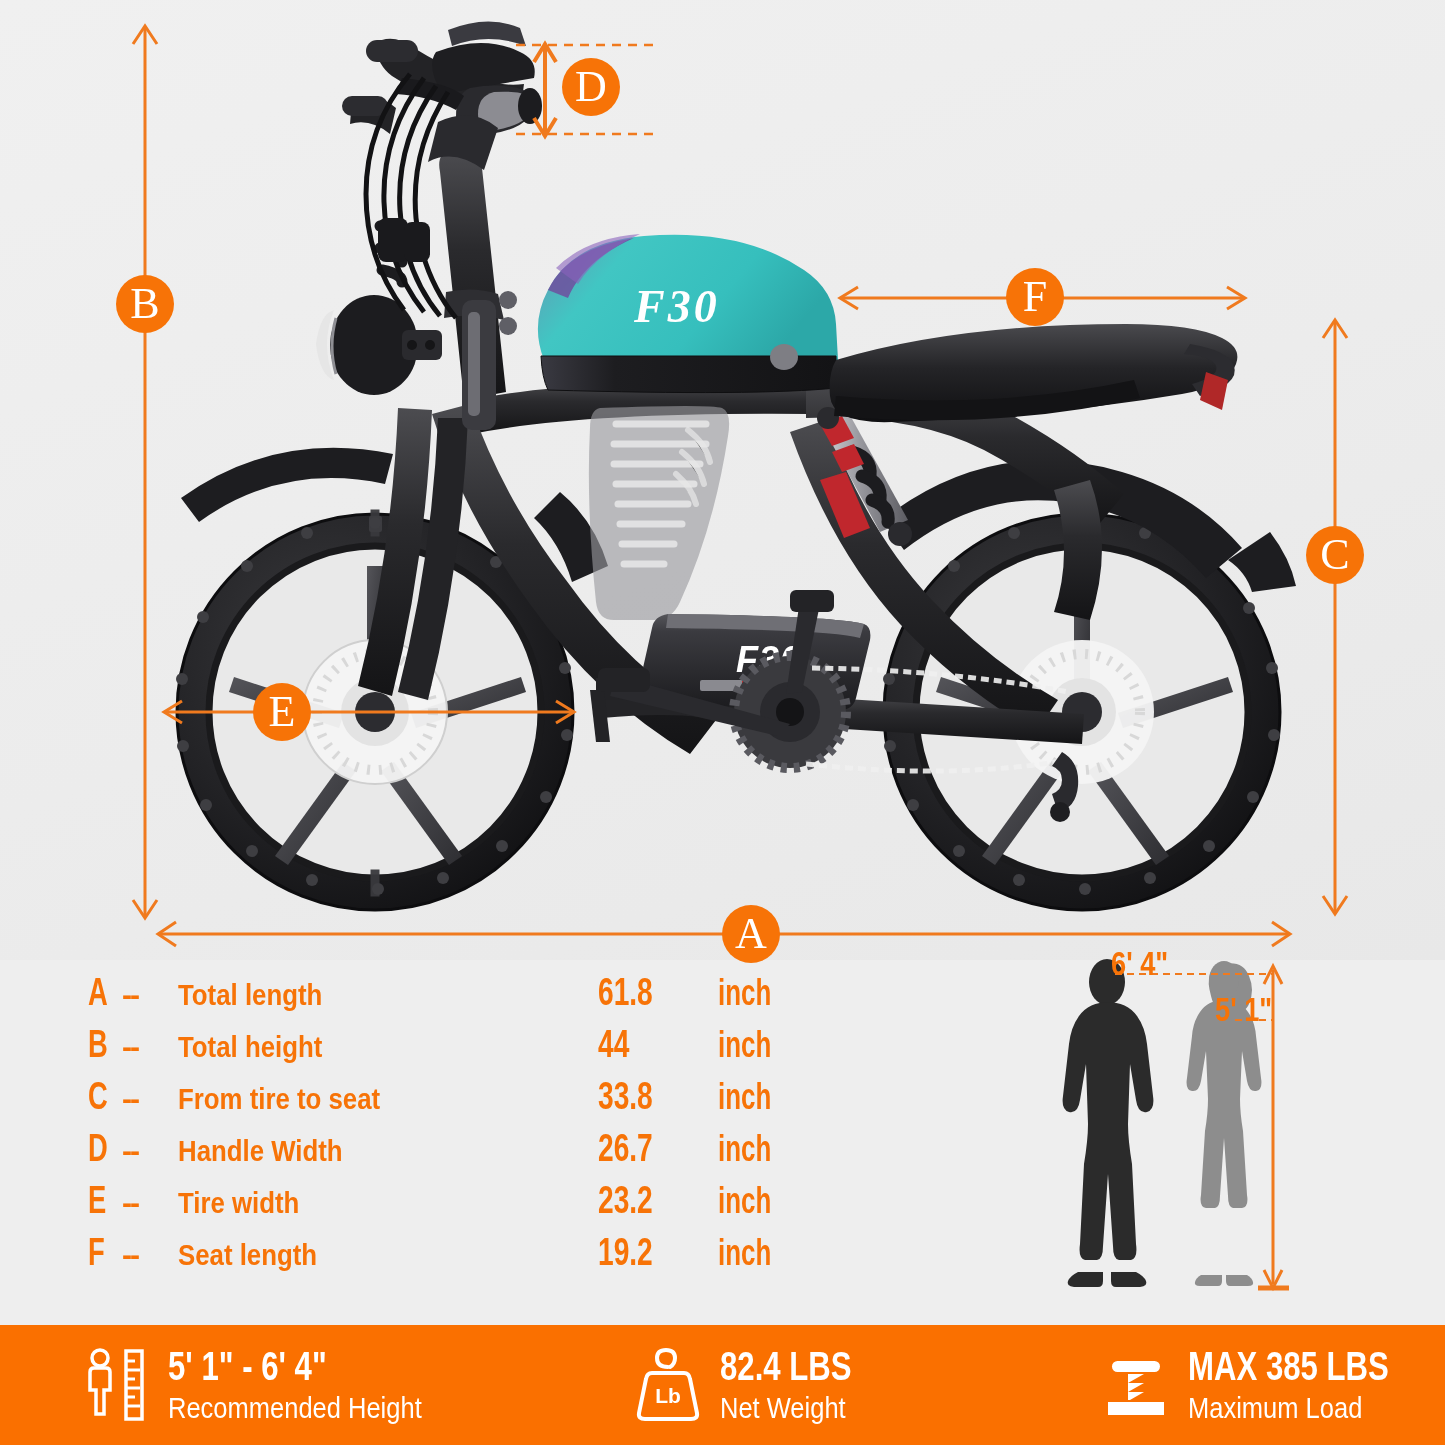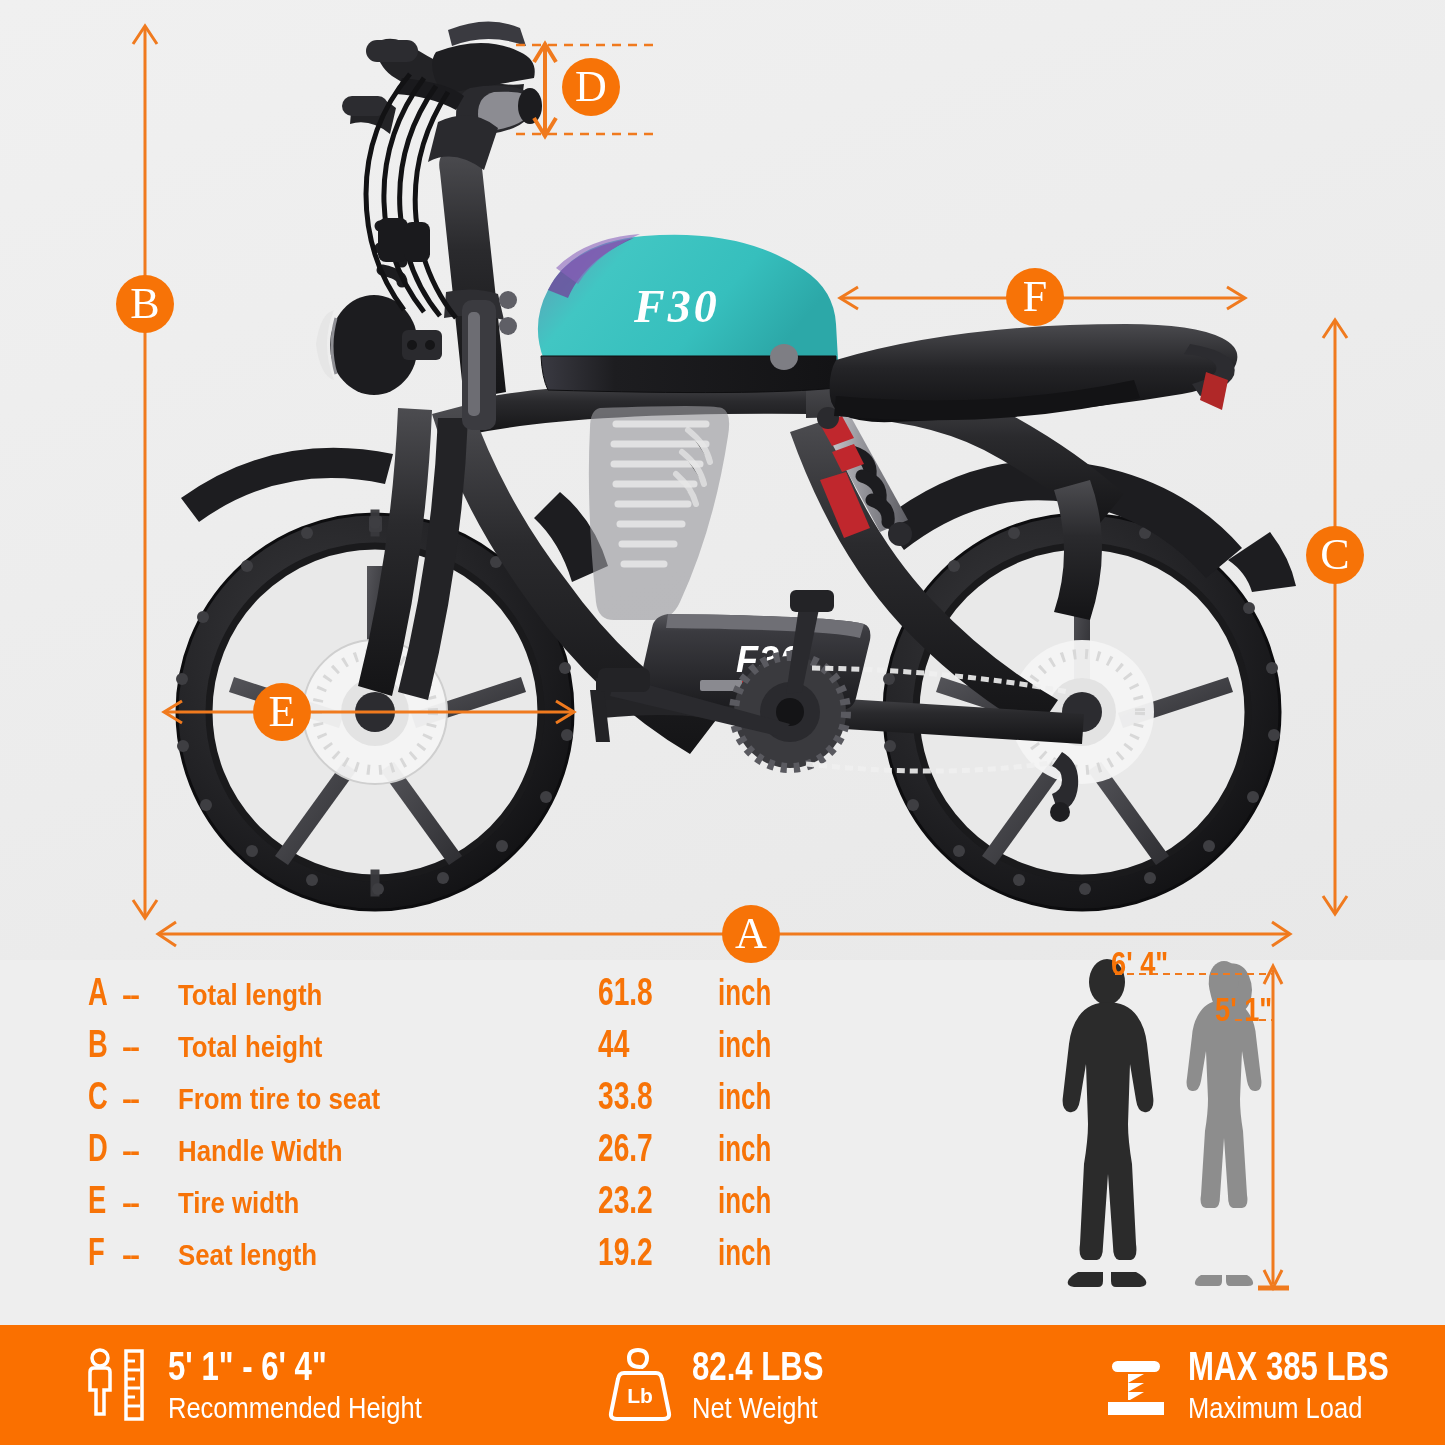--- a/index.html
+++ b/index.html
@@ -125,21 +125,21 @@
     width: 1445px; height: 120px;
     background: #fa7000;
     z-index: 8;
   }
   .feat {
     position: absolute;
     display: flex; align-items: center;
     height: 100px; top: 10px;
   }
   #feat-0 { left: 78px; }
-  #feat-1 { left: 602px; }
+  #feat-1 { left: 630px; }
   #feat-2 { left: 1098px; }
   .feat-icon { width: 76px; height: 80px; flex: 0 0 76px; margin-right: 14px; }
   .feat-text { display: flex; flex-direction: column; justify-content: center; }
   .feat-title {
     color: #ffffff;
     font-family: "Liberation Sans Narrow","Liberation Sans",sans-serif;
     font-size: 41px;
     font-weight: bold;
     line-height: 44px;
     transform: scaleX(0.76);

